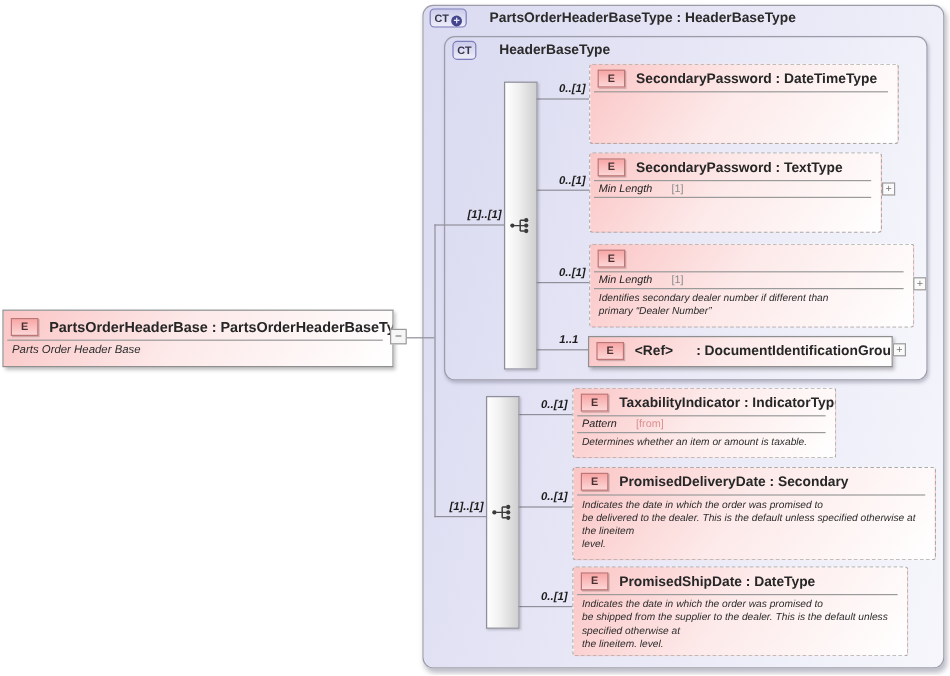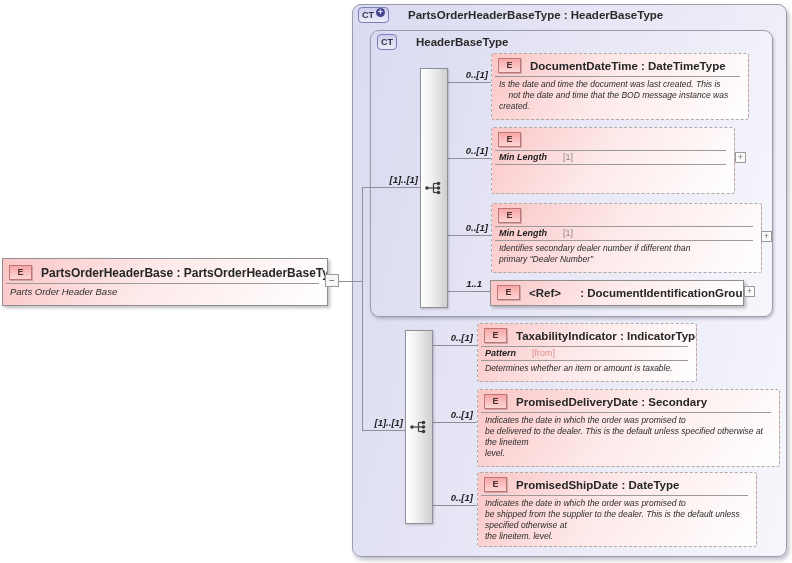--- a/index.html
+++ b/index.html
@@ -8,21 +8,21 @@
     font-family:"Liberation Sans", sans-serif; background:#fff;
   }
   
   .ct-container {
     position:absolute; border:1px solid #9c9ca8; border-radius:9px;
     background:linear-gradient(105deg,#dadaf1 0%, #e9e9f7 55%, #f6f6fc 100%);
     box-shadow:2px 3px 4px rgba(110,110,135,.45);
   }
   .ct-header { position:absolute; display:flex; align-items:center; gap:9px; height:17px; }
   .ct-badge {
-    display:inline-flex; align-items:flex-start; gap:2px; height:14px; padding:0 3px;
+    display:inline-flex; align-items:flex-end; gap:2px; height:14px; padding:0 3px;
     border:1px solid #7d7dbb; border-radius:4px; color:#33334a;
     background:linear-gradient(#cdcdec,#ededf9);
     font-size:9px; font-weight:bold; line-height:14px;
   }
   .ext-circle {
     display:inline-block; width:9px; height:9px; border-radius:50%;
     background:#45458d; color:#e8e8ff; font-size:9px; line-height:8px;
     text-align:center; font-weight:bold;
   }
   .ct-title { font-size:11.5px; font-weight:bold; color:#2a2a2a; white-space:pre;padding-left:10px; }
@@ -37,21 +37,21 @@
   .el-head { display:flex; align-items:center; gap:9px; padding:4px 6px 2px 6px; }
   .e-icon {
     flex:none; width:21px; height:13px; border:1px solid #bd7575;
     background:linear-gradient(#f8a6a6,#fcd6d6); color:#4a3030;
     font-size:9px; font-weight:bold; text-align:center; line-height:13px;
     box-shadow:1px 1px 0 rgba(0,0,0,.18);
   }
   .el-title { font-size:11.5px; font-weight:bold; color:#262626; white-space:pre; }
   .el-sep { border-top:1px solid #9a9a9a; margin:1px 8px 0 3px; }
   .el-facet { display:flex; align-items:baseline; padding:1px 8px 1px 7px; font-size:9px; color:#222; }
-  .facet-name { font-style:italic;font-weight:bold; }
+  .facet-name { font-style:italic; }
   .facet-value { margin-left:16px; color:#8a8a8a; }
   .facet-value.salmon { color:#dc8f8f; }
   .el-annot {
     font-style:italic; font-size:8.5px; color:#2b2b2b; line-height:1.28;
     padding:2px 4px 3px 7px; white-space:pre-wrap;
   }
   
   #root-box { z-index:3; }
   
   .comp-bar {
@@ -159,31 +159,29 @@
       <span class="el-title" style="font-size:12px;">PartsOrderHeaderBase : PartsOrderHeaderBaseType</span>
     </div>
     <div class="el-sep"></div>
     <div class="el-annot" style="font-size:9.5px;">Parts Order Header Base</div>
   </div>
   <div class="collapse-btn">−</div>
 
   <div class="el-box" style="left:491px;top:53px;width:256px;height:65px;">
     <div class="el-head">
       <span class="e-icon">E</span>
-      <span class="el-title">DocumentDateTime : DateTimeType</span>
-    </div>
-    <div class="el-sep"></div>
-    <div class="el-annot">Is the date and time the document was last created. This is
-    not the date and time that the BOD message instance was
-created.</div>
+      <span class="el-title">SecondaryPassword : DateTimeType</span>
+    </div>
+    <div class="el-sep"></div>
   </div>
 
   <div class="el-box" style="left:491px;top:127px;width:242px;height:65px;">
     <div class="el-head">
       <span class="e-icon">E</span>
+      <span class="el-title">SecondaryPassword : TextType</span>
     </div>
     <div class="el-sep"></div>
     <div class="el-facet">
       <span class="facet-name">Min Length</span>
       <span class="facet-value">[1]</span>
     </div>
     <div class="el-sep"></div>
   </div>
   <div class="expand-btn" style="left:735px;top:152px;">+</div>
 

